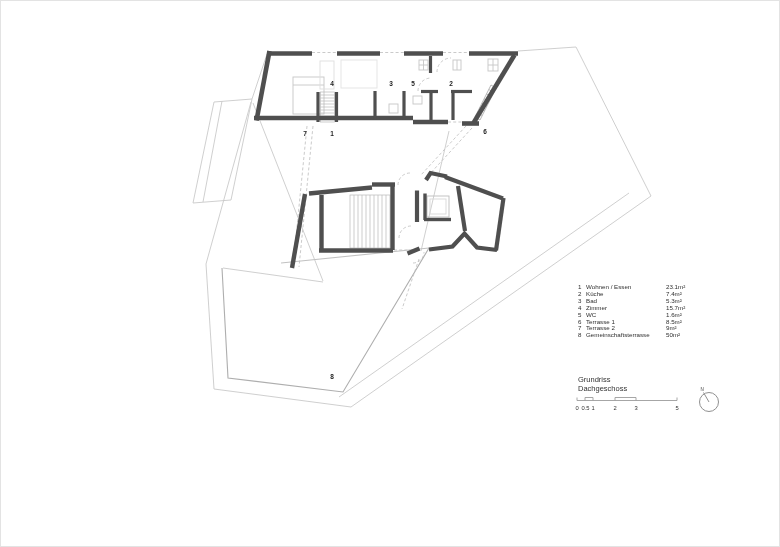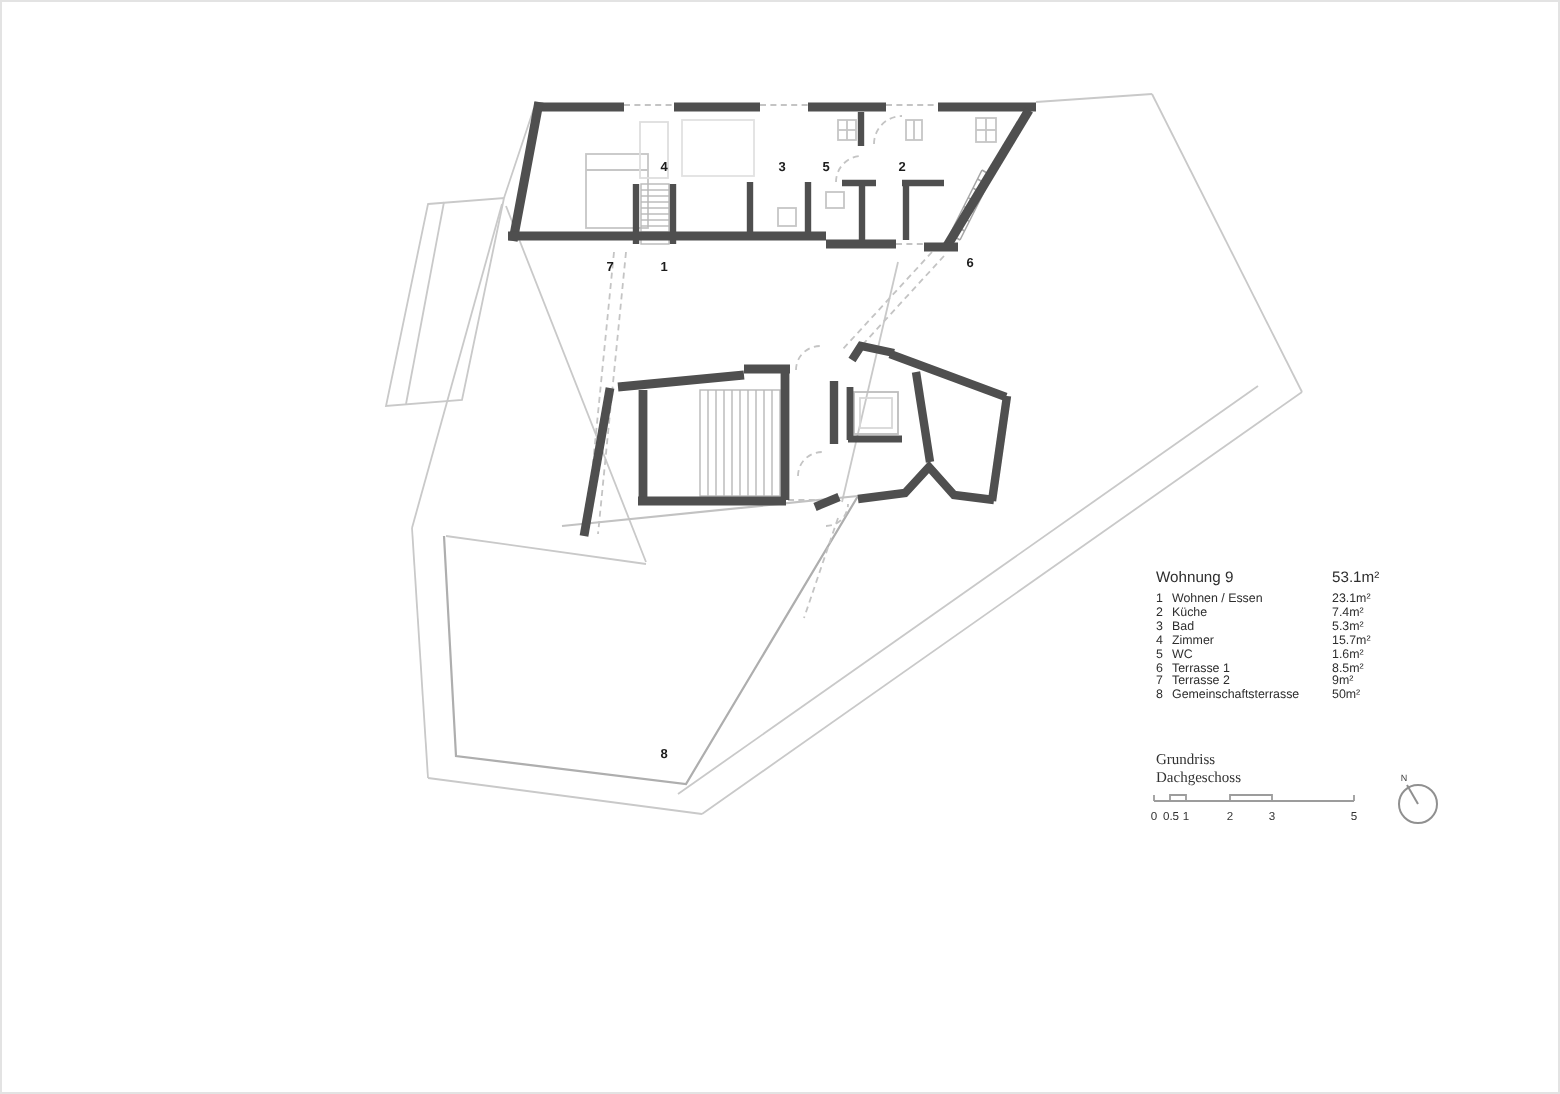--- a/index.html
+++ b/index.html
@@ -9,21 +9,21 @@
     font-family:"Liberation Sans", sans-serif;
   }
   svg{position:absolute;left:0;top:0;}
   .legend{position:absolute;left:577px;top:283px;width:165px;color:#2e2e2e;}
   .legend-header{position:relative;height:13px;font-size:7.6px;}
   .legend-header .area{position:absolute;left:88px;top:0;}
   .legend-items{position:relative;font-size:6.2px;line-height:6.9px;}
   .legend-row{position:relative;white-space:nowrap;}
   .legend-row .num{display:inline-block;width:8px;}
   .legend-row .area{position:absolute;left:88px;top:0;}
-  .titleblock{position:absolute;left:577px;top:374px;color:#333;font-size:7.5px;line-height:9px;font-family:Liberation Serif, serif;}
+  .titleblock{position:absolute;left:577px;top:374px;color:#333;font-size:7.5px;line-height:9px;}
   .svg-text{fill:#1c1c1c;font-family:"Liberation Sans",sans-serif;font-weight:bold;font-size:6.5px;}
   .scale-num{fill:#333;font-family:"Liberation Sans",sans-serif;font-weight:normal;font-size:5.8px;}
   .north-n{fill:#444;font-family:"Liberation Sans",sans-serif;font-size:4.5px;}
 </style>
 </head>
 <body>
 
 <div class="page">
 
   <svg width="780" height="547" viewBox="0 0 780 547">
@@ -197,24 +197,20 @@
     </g>
 
     <g>
       <circle cx="708" cy="401" r="9.5" stroke="#909090" stroke-width="1" fill="none"></circle>
       <line x1="708" y1="401" x2="702.5" y2="391.5" stroke="#909090" stroke-width="1"></line>
       <text class="north-n" x="701" y="389.5" text-anchor="middle">N</text>
     </g>
   </svg>
 
   <div class="legend">
-    <div class="legend-header">
-      <span>Wohnung 9</span>
-      <span class="area">53.1m²</span>
-    </div>
     <div class="legend-items">
       <div class="legend-row">
         <span class="num">1</span><span>Wohnen / Essen</span><span class="area">23.1m²</span>
       </div>
       <div class="legend-row">
         <span class="num">2</span><span>Küche</span><span class="area">7.4m²</span>
       </div>
       <div class="legend-row">
         <span class="num">3</span><span>Bad</span><span class="area">5.3m²</span>
       </div>

